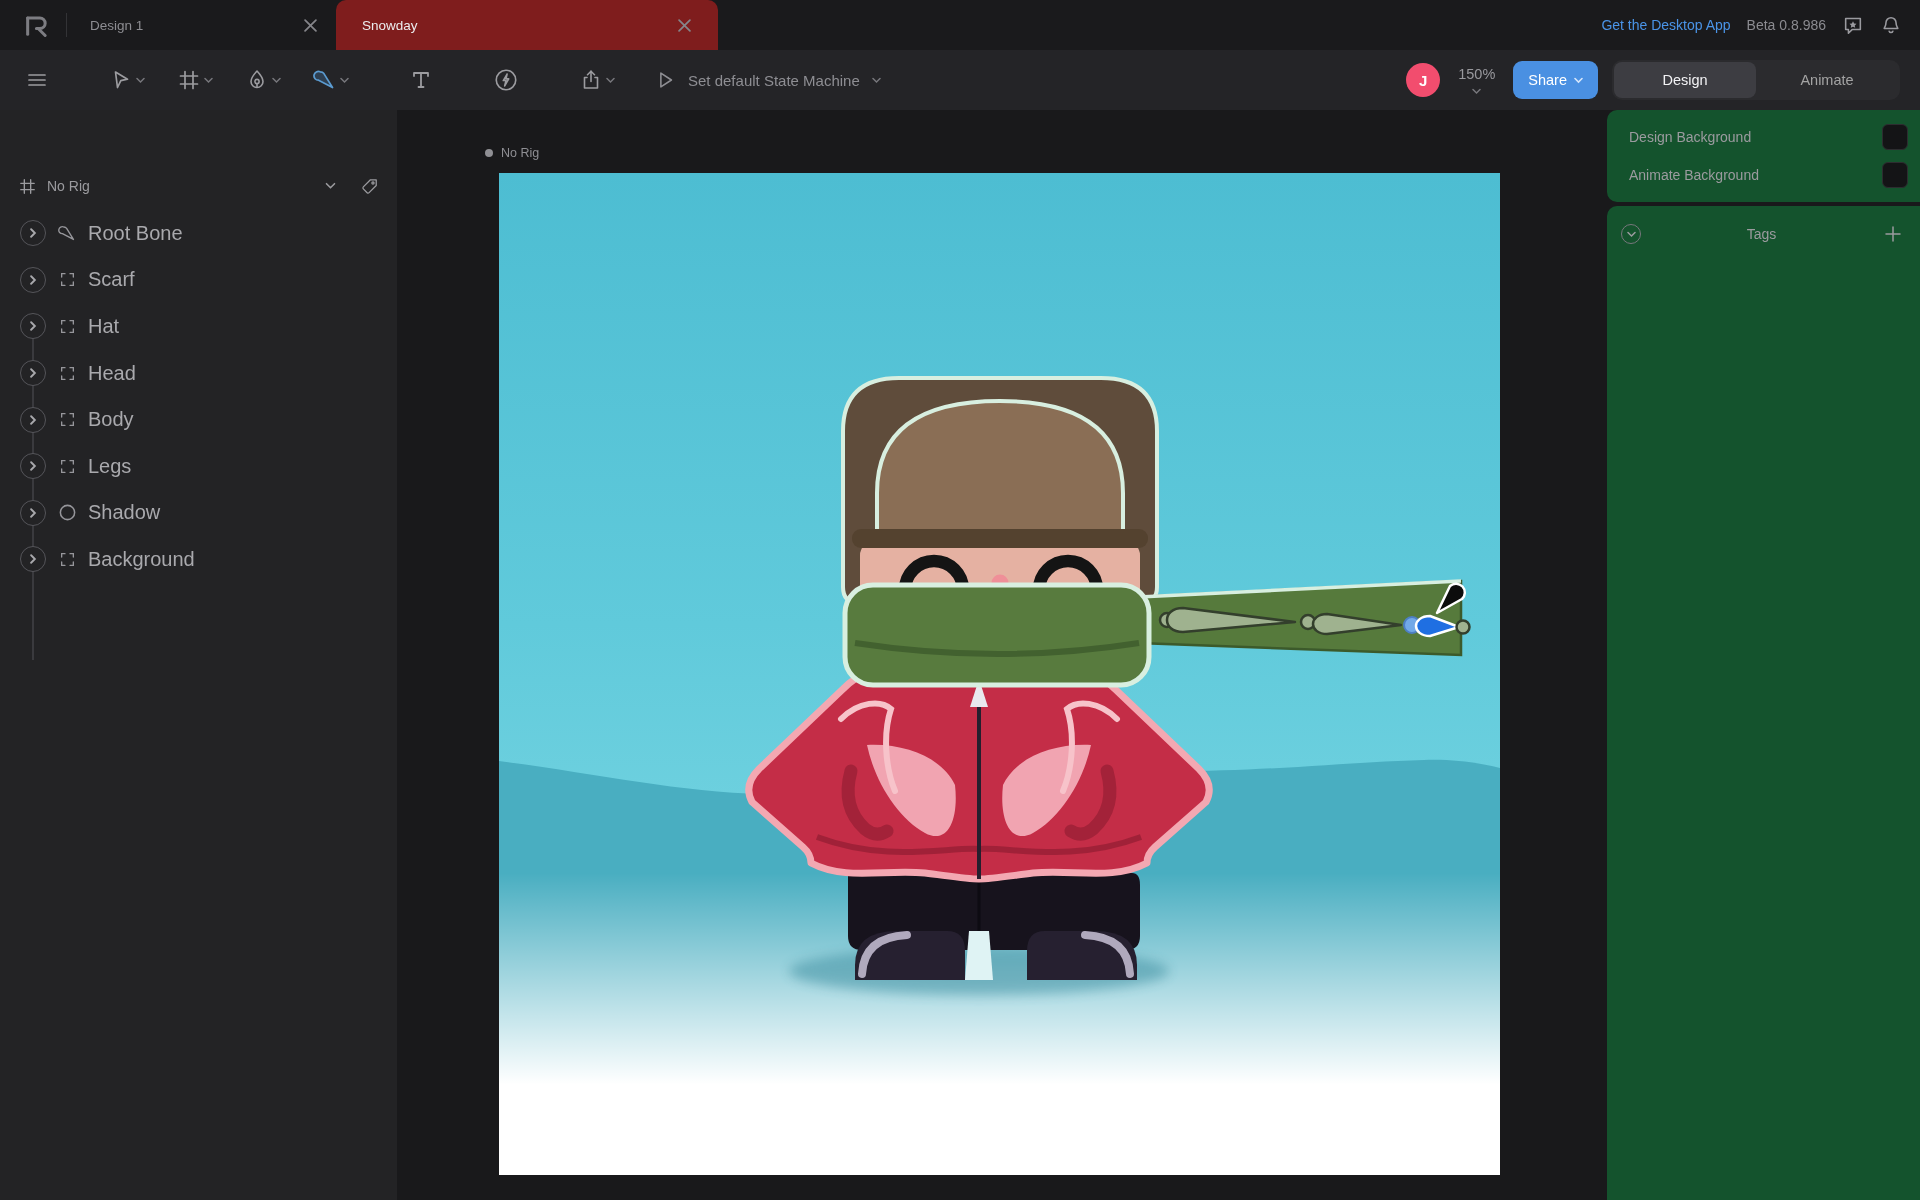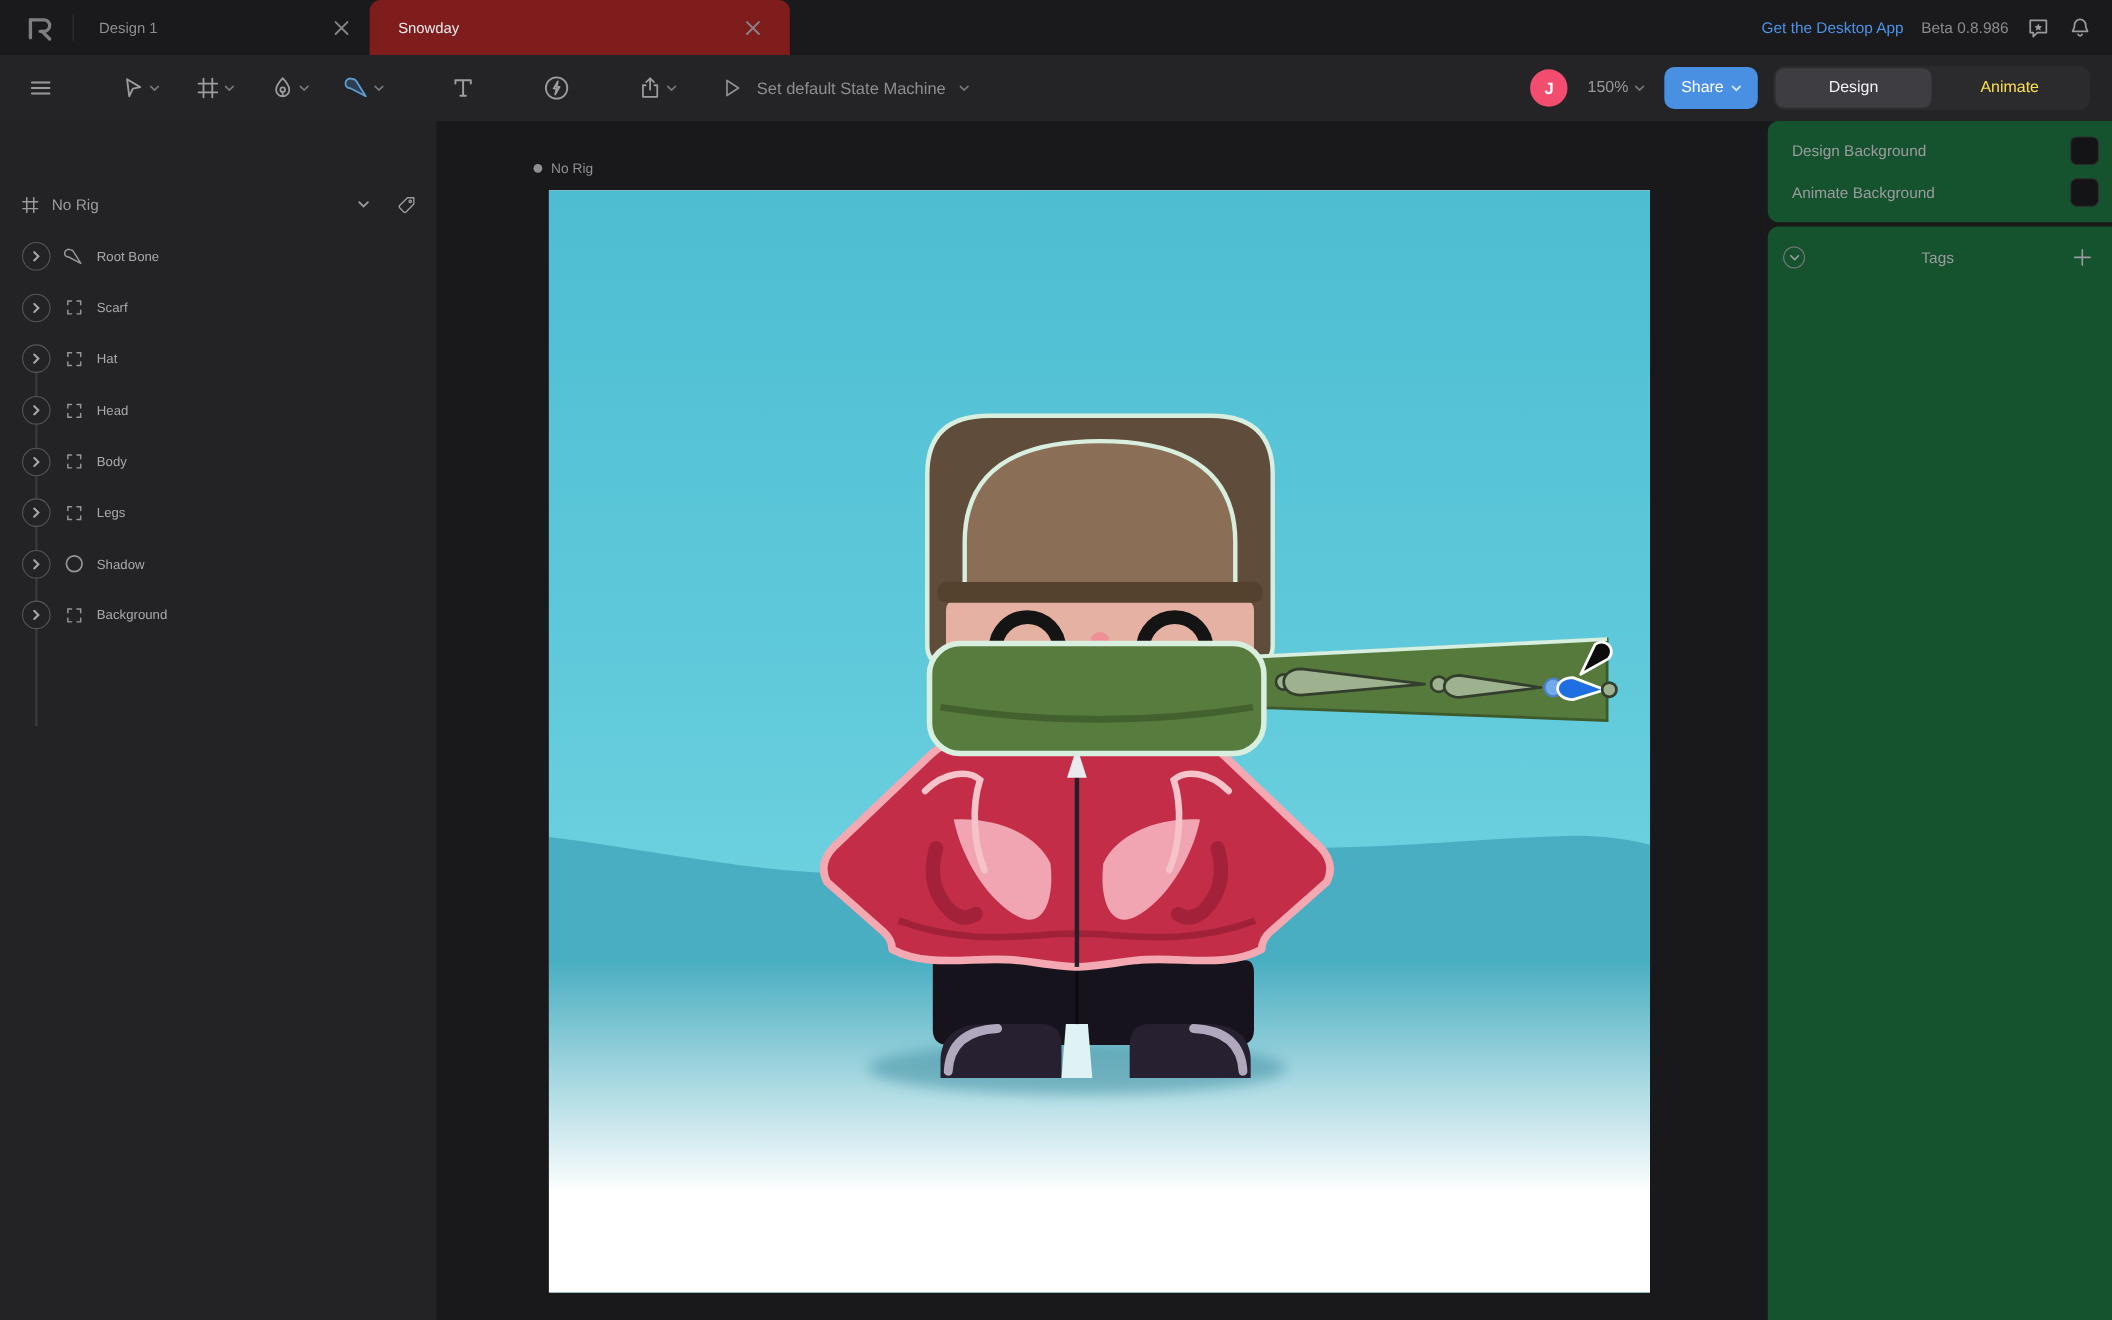--- a/index.html
+++ b/index.html
@@ -24,39 +24,39 @@
   
   .toolbar { position:absolute; left:0; top:50px; width:1920px; height:60px; background:#242427; display:flex; align-items:center; }
   .tools-left { display:flex; align-items:center; padding-left:18px; gap:18px; }
   .toolbtn { height:40px; display:flex; align-items:center; justify-content:center; border-radius:8px; color:#9c9ca0; padding:0 7px; cursor:pointer; }
   .toolbtn svg { display:block; }
   .chev { color:#77777c; margin-left:3px; }
   .sm-sep { width:10px; }
   .statemachine { display:flex; align-items:center; gap:12px; margin-left:14px; color:#8e8e93; font-size:15px; cursor:pointer; }
   .tools-right { margin-left:auto; display:flex; align-items:center; gap:14px; padding-right:20px; }
   .avatar { width:34px; height:34px; border-radius:50%; background:#f24d6e; color:#fff; font-size:15px; font-weight:bold; display:flex; align-items:center; justify-content:center; cursor:pointer; }
-  .zoomctl { display:flex; align-items:center; gap:6px; color:#98989d; font-size:14.5px; cursor:pointer; padding:0 4px; }
+  .zoomctl { display:flex; align-items:center; gap:6px; color:#98989d; font-size:14.5px; cursor:pointer; padding:0 4px;flex-direction:column; }
   .share-btn { background:#4a90e2; color:#fff; font-size:14.5px; height:38px; border-radius:9px; display:flex; align-items:center; gap:7px; padding:0 15px; cursor:pointer; border:none; }
   .segmented { background:#2b2b2e; border-radius:10px; height:40px; display:flex; padding:2px; }
-  .seg { width:142px; display:flex; align-items:center; justify-content:center; font-size:14.5px; border-radius:8px; cursor:pointer; color:#fde047; }
+  .seg { width:142px; display:flex; align-items:center; justify-content:center; font-size:14.5px; border-radius:8px; cursor:pointer; color:#a3a3a3; }
   .seg.active { background:#3d3d42; color:#f2f2f4; }
 
   
   .left-panel { position:absolute; left:0; top:110px; width:397px; height:1090px; background:#232325; }
   .panel-tabs { position:absolute; left:12px; right:12px; top:12px; height:36px; background:#1c1c1f; border-radius:8px; display:flex; }
   .ptab { flex:1; display:flex; align-items:center; justify-content:center; font-size:13.5px; color:#8d8d92; border-radius:8px; cursor:pointer; }
   .ptab.active { background:#3c3b40; color:#f0f0f2; }
   .norig-row { position:absolute; left:0; right:0; top:58px; height:36px; display:flex; align-items:center; padding:0 18px; gap:10px; color:#9b9b9f; cursor:pointer; }
   .norig-row .lbl { font-size:14px; flex:1; }
   .tree { position:absolute; left:0; right:0; top:100px; }
   .tree-line { position:absolute; left:32px; top:123px; width:2px; height:327px; background:#3a3a3e; }
   .tree-row { position:relative; height:46.6px; display:flex; align-items:center; padding-left:20px; gap:11px; cursor:pointer; }
   .expand-circle { width:26px; height:26px; border-radius:50%; border:1.5px solid #55555a; background:#232325; color:#a8a8ac; display:flex; align-items:center; justify-content:center; flex:none; z-index:1; }
   .tree-icon { width:20px; height:20px; color:#96969b; display:flex; align-items:center; justify-content:center; flex:none; }
-  .tree-label { font-size:12px; color:#a9a9ad; }
+  .tree-label { font-size:20px; color:#a9a9ad; }
 
   
   .canvas { position:absolute; left:397px; top:110px; width:1210px; height:1090px; background:#19191b; overflow:hidden; }
   .ab-label { position:absolute; left:88px; top:36px; display:flex; align-items:center; gap:8px; color:#8f8f94; font-size:12.5px; cursor:pointer; }
   .ab-dot { width:8px; height:8px; border-radius:50%; background:#8f8f94; }
   .artboard { position:absolute; left:102px; top:63px; width:1001px; height:1002px; background:#fff; }
   .artboard svg { display:block; }
 
   
   .right-panel { position:absolute; left:1607px; top:110px; width:313px; height:1090px; background:#19191b; }

